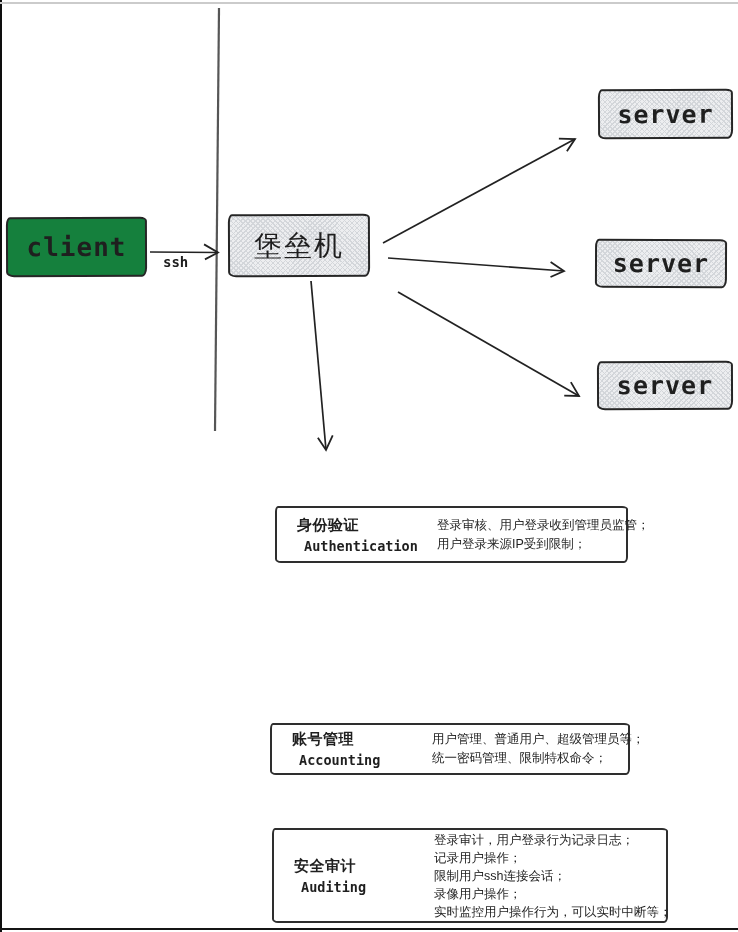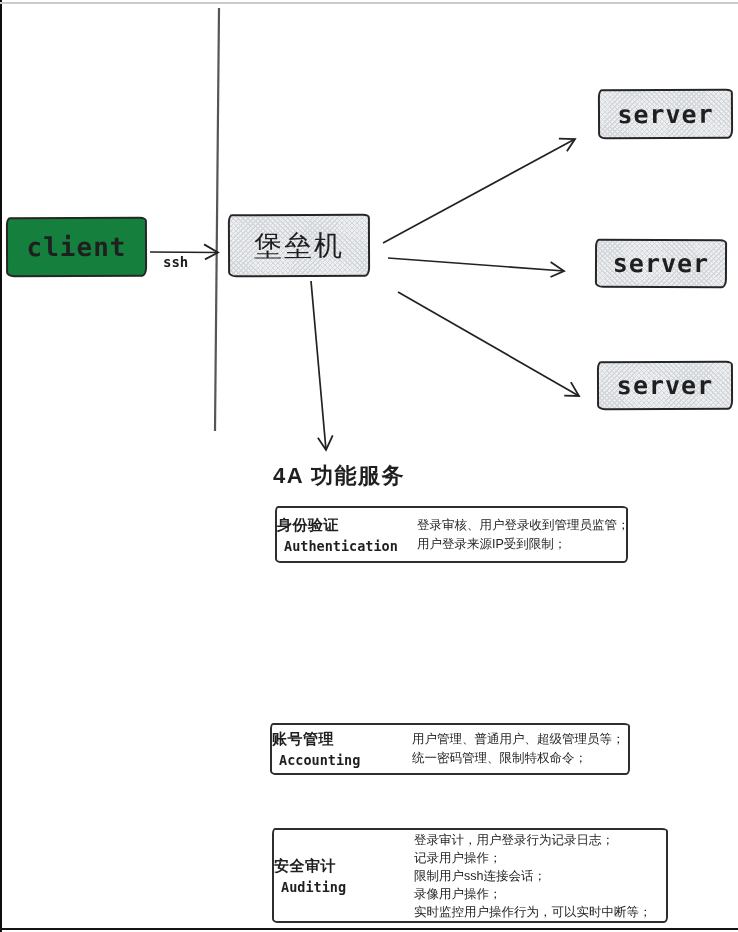--- a/index.html
+++ b/index.html
@@ -35,24 +35,24 @@
   #server-box-1{left:598px;top:89px;transform:rotate(-0.3deg);}
   #server-box-2{left:595px;top:239px;width:132px;height:49px;transform:rotate(0.2deg);}
   #server-box-3{left:597px;top:361px;width:136px;height:49px;transform:rotate(-0.2deg);}
   #ssh-label{position:absolute;left:163px;top:220px;font-size:14px;font-weight:bold;margin-top:34px;}
   #heading-4a{position:absolute;left:273px;top:461px;font-size:22px;font-weight:bold;letter-spacing:1.5px;}
   .svc{
     position:absolute;display:flex;align-items:center;background:#fff;
     border:2px solid #2e2e2e;box-sizing:border-box;
     border-radius:3px 6px 4px 6px / 6px 3px 6px 4px;
   }
-  .svc-left{flex:0 0 140px;width:140px;box-sizing:border-box;}
+  .svc-left{flex:0 0 140px;width:140px;box-sizing:border-box;padding-left:20px;}
   .svc-title{font-size:15px;font-weight:600;letter-spacing:0.5px;}
   .svc-sub{font-family:"DejaVu Sans Mono","Liberation Mono",monospace;font-size:13.5px;font-weight:bold;margin-top:3px;margin-left:7px;}
-  .svc-lines{flex:1;font-size:12.5px;font-weight:500;line-height:19px;}
+  .svc-lines{flex:1;font-size:12.5px;font-weight:500;line-height:19px;margin-left:20px;}
   .svc-line{white-space:nowrap;}
   #svc-0{left:275px;top:506px;width:353px;height:57px;}
   #svc-1{left:270px;top:613px;width:461px;height:59px;}
   #svc-2{left:270px;top:723px;width:360px;height:52px;}
   #svc-3{left:272px;top:828px;width:396px;height:95px;}
   #svc-3 .svc-lines{line-height:18px;}
 </style>
 </head>
 <body>
 
@@ -79,21 +79,20 @@
   <div id="client-box" class="node mono">client</div>
 
   <div id="ssh-label" class="mono">ssh</div>
 
   <div id="bastion-box" class="node hatch">堡垒机</div>
 
   <div id="server-box-1" class="node hatch server-box mono">server</div>
   <div id="server-box-2" class="node hatch server-box mono">server</div>
   <div id="server-box-3" class="node hatch server-box mono">server</div>
 
-  <div id="heading-4a">4A 功能服务</div>
 
   <div id="svc-0" class="svc">
     <div class="svc-left">
       <div class="svc-title">身份验证</div>
       <div class="svc-sub mono">Authentication</div>
     </div>
     <div class="svc-lines">
       <div class="svc-line">登录审核、用户登录收到管理员监管；</div>
       <div class="svc-line">用户登录来源IP受到限制；</div>
     </div>

